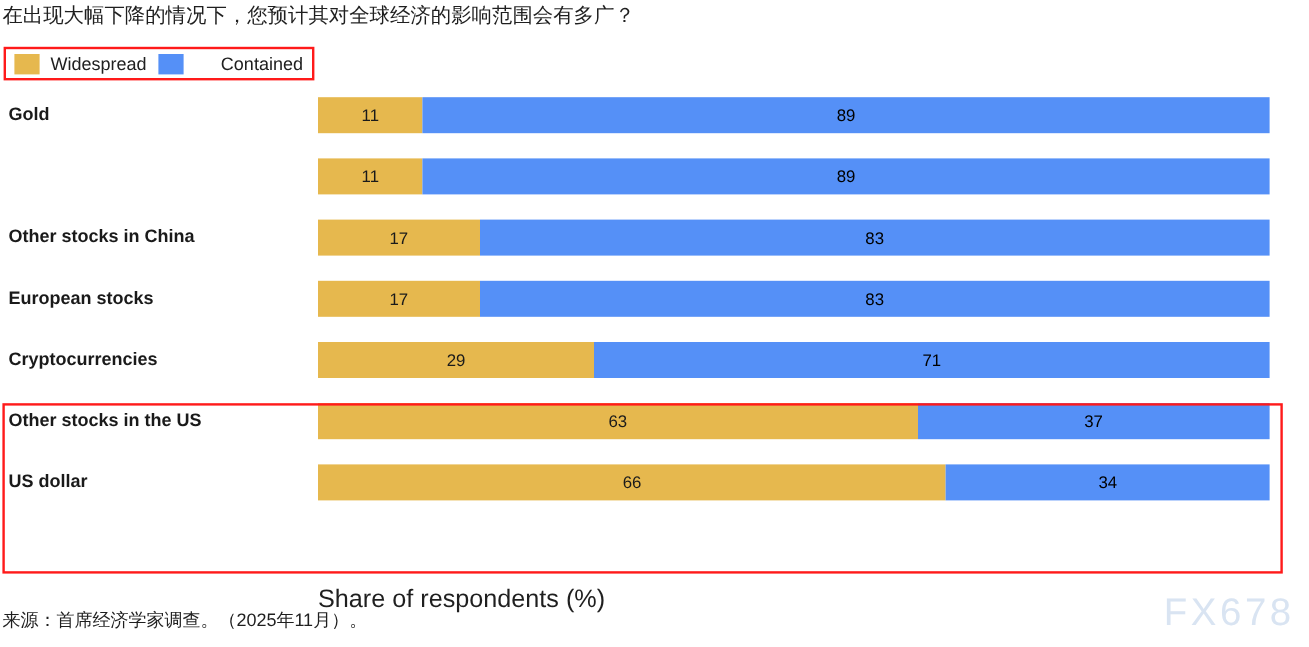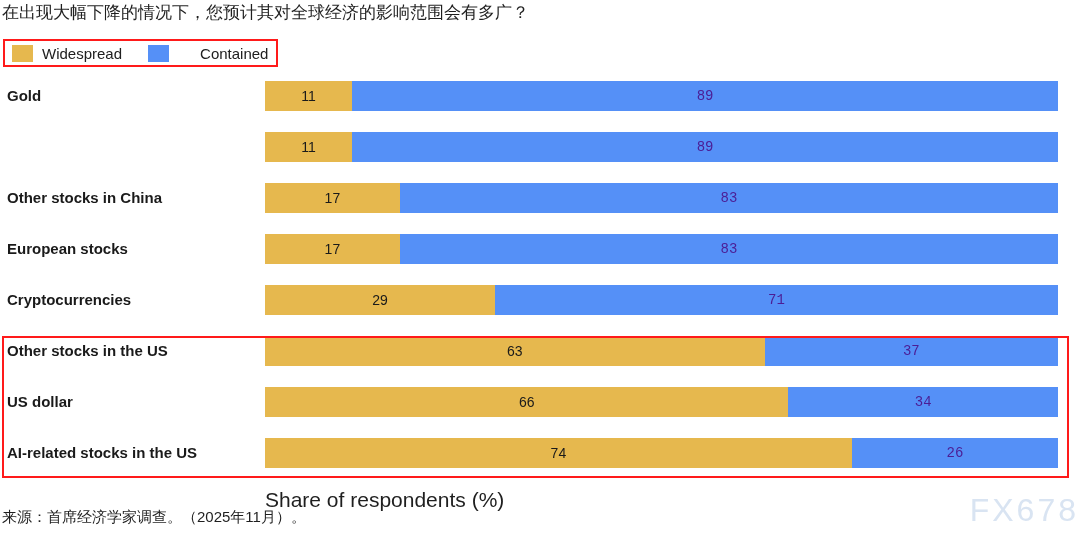--- a/index.html
+++ b/index.html
@@ -39,21 +39,21 @@
     box-sizing: border-box;
     border: 2px solid #ff1a1a;
     display: flex;
     align-items: center;
     padding: 0 8px 0 7px;
     background: #ffffff;
   }
   .legend-item {
     display: flex;
     align-items: center;
-    margin-right: 26px;
+    margin-right: 10px;
   }
   .legend-item:last-child { margin-right: 0; gap: 22px; }
   .legend-swatch {
     width: 21px;
     height: 17px;
     margin-right: 9px;
     flex: 0 0 auto;
   }
   .legend-label {
     font-size: 15px;
@@ -104,22 +104,21 @@
     line-height: 30px;
     overflow: hidden;
     box-sizing: border-box;
   }
   .seg-widespread {
     background: #e6b84e;
     color: #1a1a1a;
   }
   .seg-contained {
     background: #5590f7;
-    color: #4c1d95;
-    font-family: Liberation Mono, monospace;
+    color: #000000;
   }
 
   
   .highlight-box {
     position: absolute;
     left: 2px;
     top: 336px;
     width: 1067px;
     height: 142px;
     box-sizing: border-box;
@@ -222,27 +221,20 @@
   </div>
 
   <div class="row" style="top:314px">
     <div class="row-label">US dollar</div>
     <div class="bar-track">
       <div class="seg seg-widespread" style="width:66%">66</div>
       <div class="seg seg-contained" style="width:34%">34</div>
     </div>
   </div>
 
-  <div class="row" style="top:365px">
-    <div class="row-label">AI-related stocks in the US</div>
-    <div class="bar-track">
-      <div class="seg seg-widespread" style="width:74%">74</div>
-      <div class="seg seg-contained" style="width:26%">26</div>
-    </div>
-  </div>
 
 </div>
 
 <div class="highlight-box"></div>
 
 <div class="axis-label">Share of respondents (%)</div>
 <div class="source-note">来源：首席经济学家调查。（2025年11月）。</div>
 <div class="watermark">FX678</div>
 
 </body></html>

